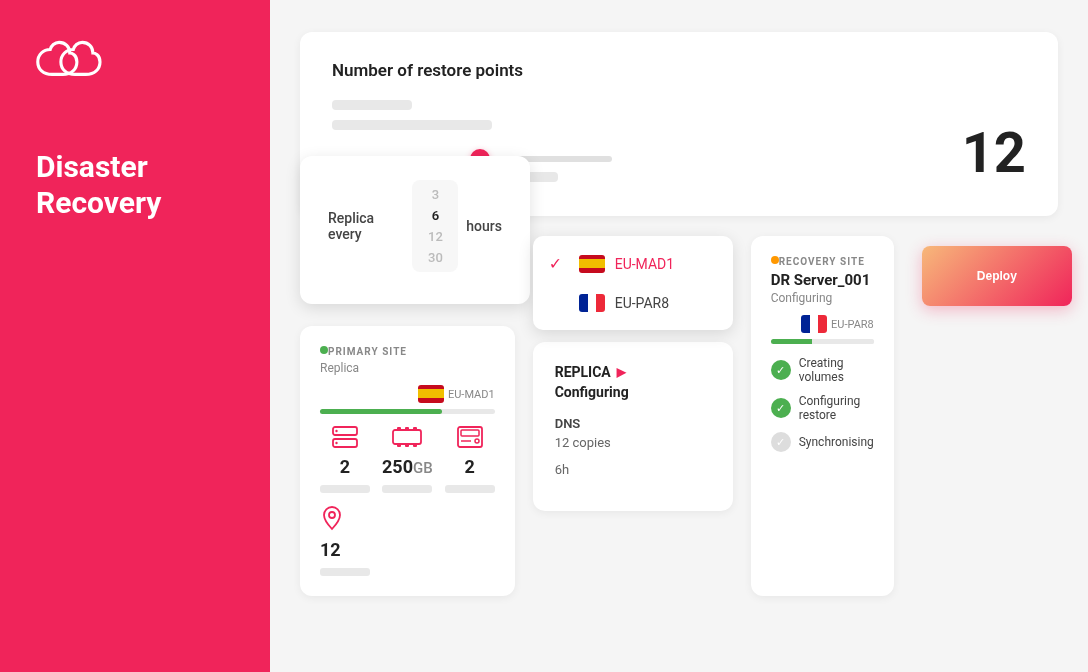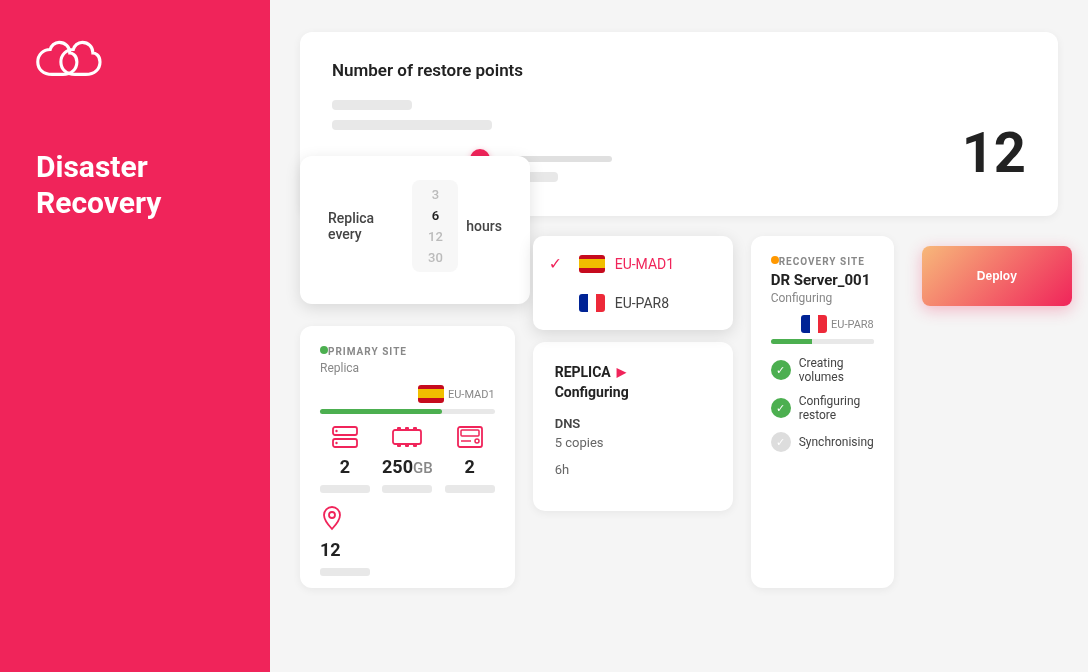--- a/index.html
+++ b/index.html
@@ -157,21 +157,21 @@
     }
     .replica-option.selected {
       color: #222;
       font-weight: 600;
     }
 
     
     .site-card {
       background: white;
       border-radius: 12px;
-      padding: 20px 20px 12px 20px;
+      padding: 20px 20px 20px 20px;
       box-shadow: 0 2px 8px rgba(0,0,0,0.06);
       flex: 1;
     }
     .site-label {
       font-size: 10px;
       font-weight: 700;
       letter-spacing: 1px;
       text-transform: uppercase;
       color: #888;
       margin-bottom: 4px;
@@ -586,21 +586,21 @@
         </div>
       </div>
 
       <div class="replica-info-card">
         <div class="replica-header">
           <span>REPLICA</span>
           <span class="play-icon">▶</span>
         </div>
         <div class="replica-state">Configuring</div>
         <div class="replica-info-label">DNS</div>
-        <div class="replica-info-value">5 copies</div>
+        <div class="replica-info-value">12 copies</div>
         <div class="replica-info-value">6h</div>
       </div>
     </div>
 
     <div class="right-column">
 
       <div class="recovery-card">
         <div class="site-label">
           <span class="dot-orange"></span>
           <span>RECOVERY SITE</span>

